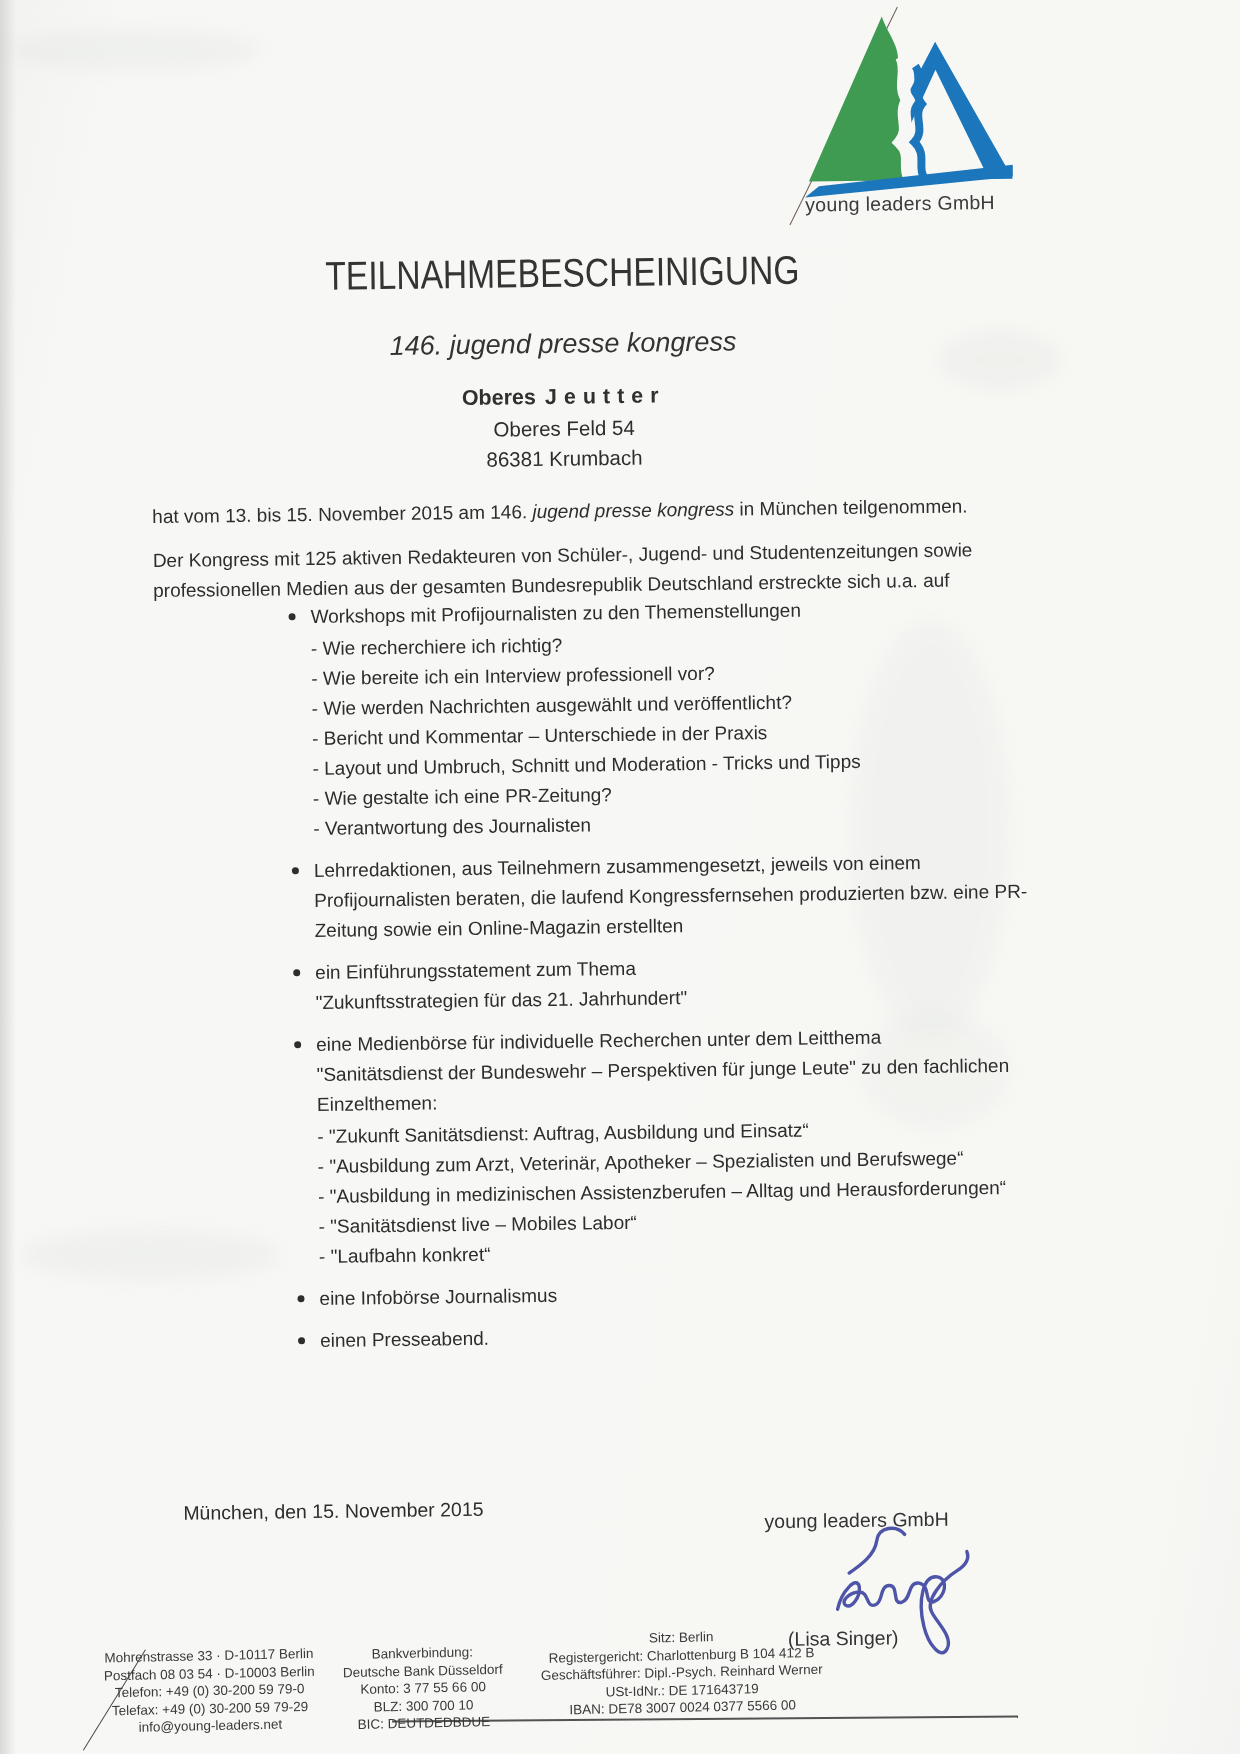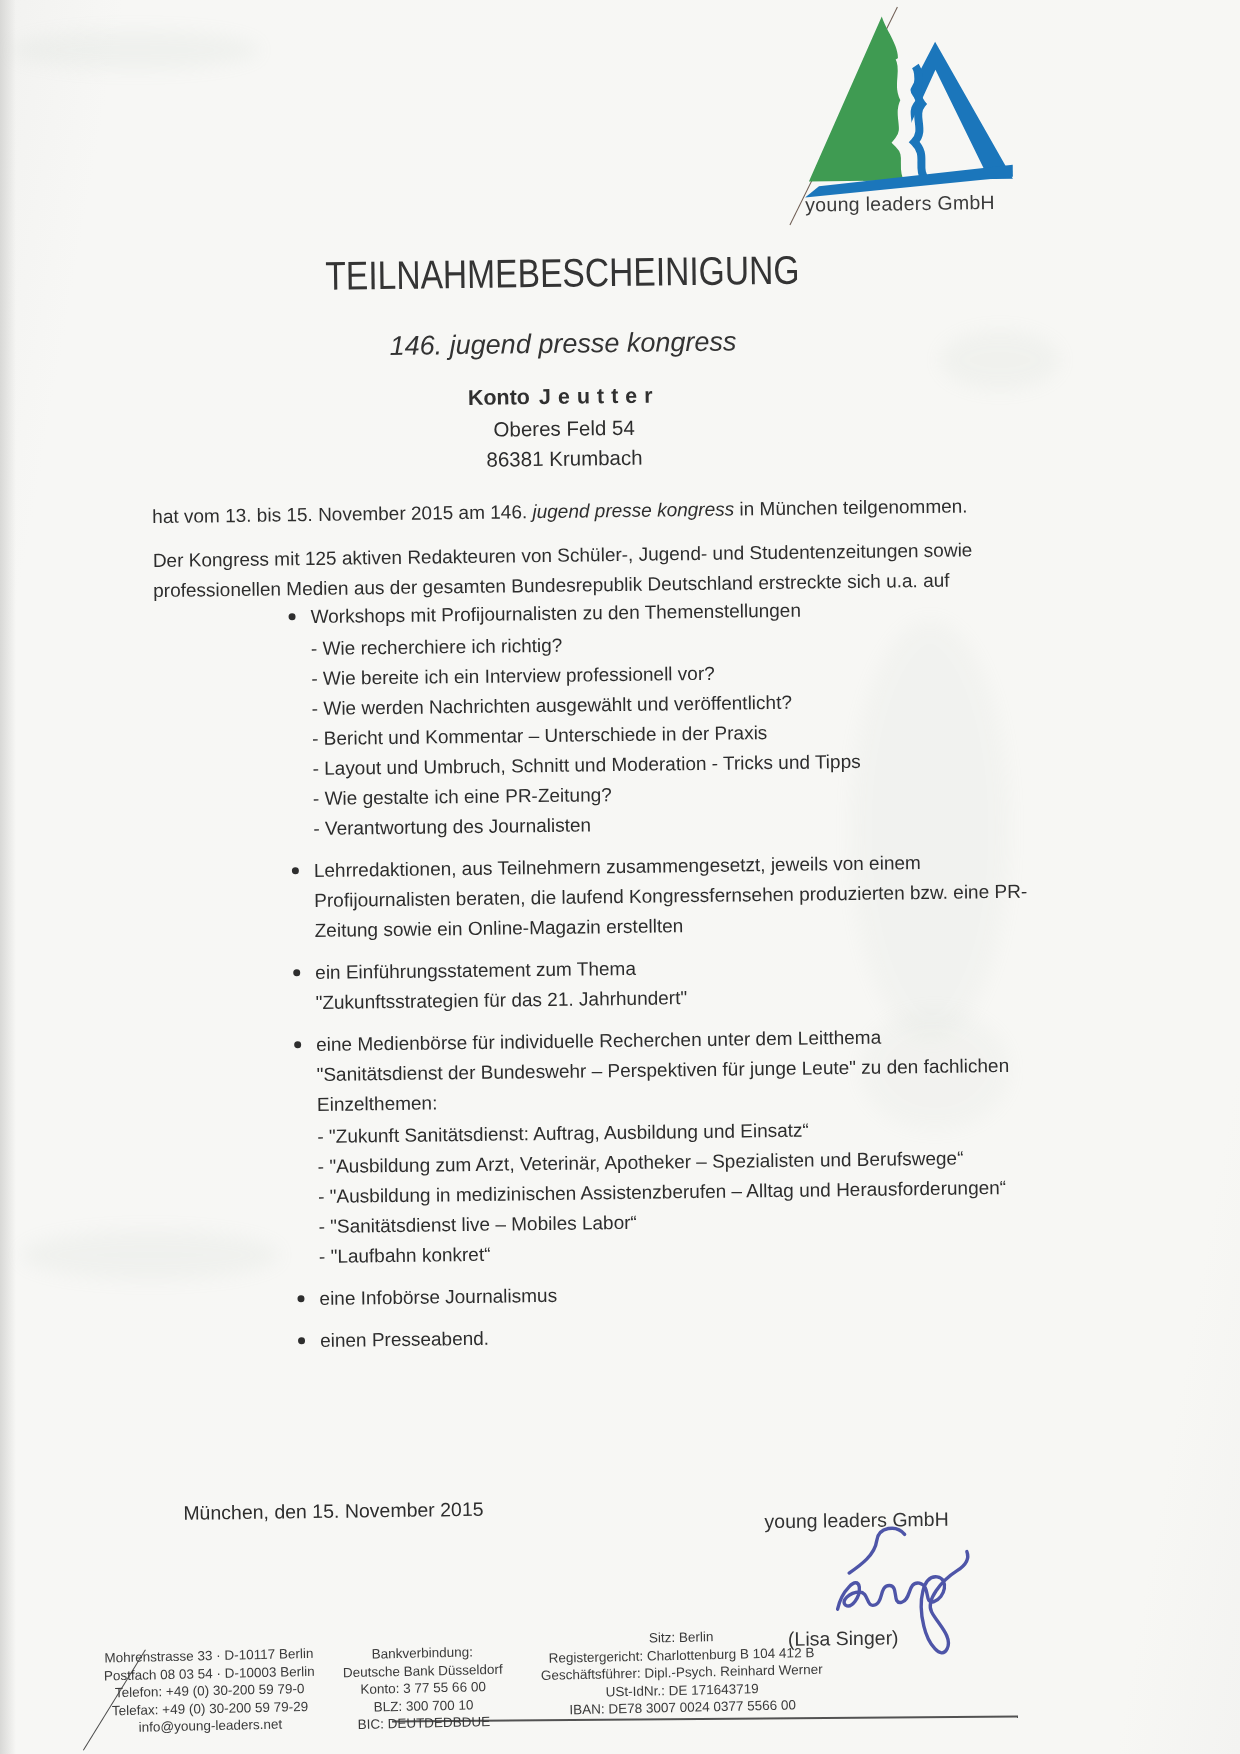--- a/index.html
+++ b/index.html
@@ -96,21 +96,21 @@
 
         <path d="M18,188 L226,170 L226,158 L32,177 Z" fill="#1b76bb"></path>
       </svg>
     </div>
     <div class="logo-label">young leaders GmbH</div>
 
     <div class="content">
       <div class="doc-title"><span>TEILNAHMEBESCHEINIGUNG</span></div>
       <div class="doc-subtitle">146. jugend presse kongress</div>
 
-      <div class="recipient-name"><span class="first">Konto</span><span class="last">Jeutter</span></div>
+      <div class="recipient-name"><span class="first">Oberes</span><span class="last">Jeutter</span></div>
       <div class="recipient-street">Oberes Feld 54</div>
       <div class="recipient-city">86381 Krumbach</div>
 
       <div class="para p1"><span>hat vom 13. bis 15. November 2015 am 146. </span><i>jugend presse kongress</i><span> in München teilgenommen.</span></div>
       <div class="para p2">Der Kongress mit 125 aktiven Redakteuren von Schüler-, Jugend- und Studentenzeitungen sowie
 professionellen Medien aus der gesamten Bundesrepublik Deutschland erstreckte sich u.a. auf</div>
 
       <div class="bullets">
 
         <div class="bullet-item">

